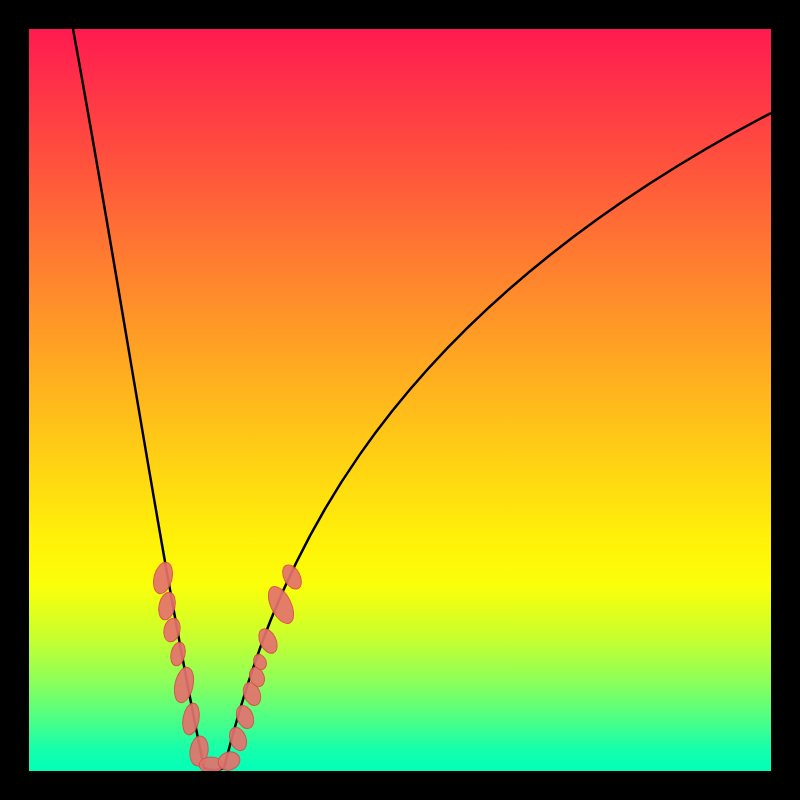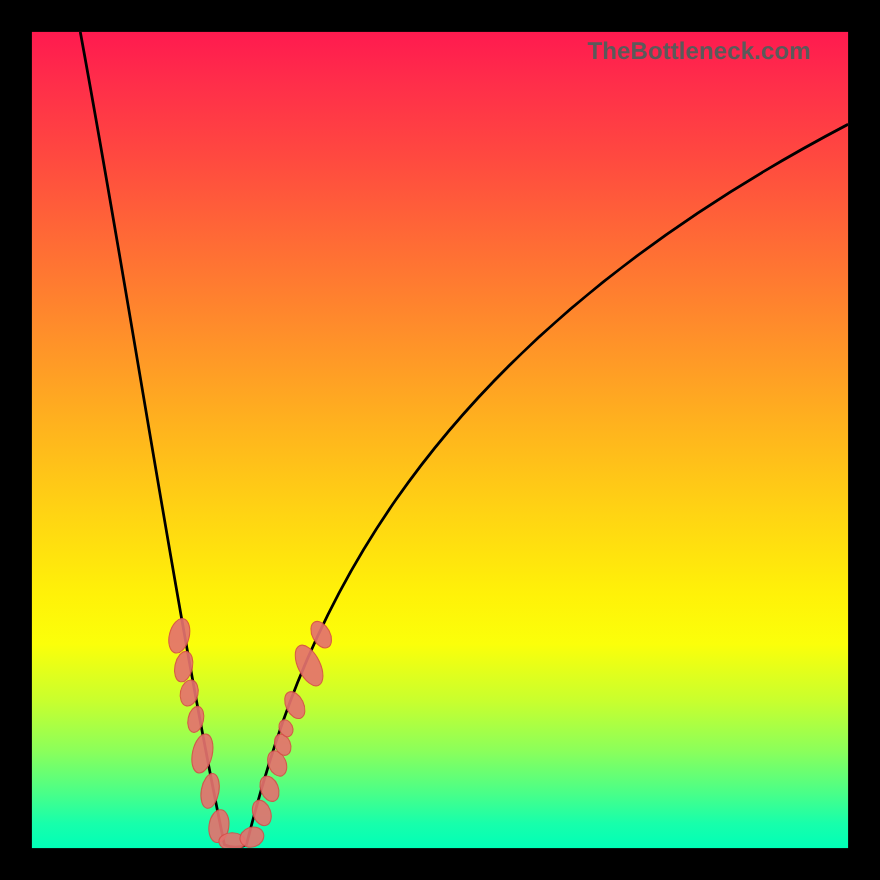--- a/index.html
+++ b/index.html
@@ -47,21 +47,20 @@
       top: 0;
       width: 742px;
       height: 742px;
     }
   </style>
 </head>
 <body>
 
 <div class="frame">
   <div class="plot">
-    <div class="attribution">TheBottleneck.com</div>
     <svg class="curve" viewBox="0 0 742 742" preserveAspectRatio="none">
       <path fill="none" stroke="#000" stroke-width="2.5" d="M 44 0 C 90 250, 130 520, 175 739 C 182 742, 188 742, 195 739 C 240 560, 330 300, 742 84"></path>
       <g id="marker-layer">
           <ellipse cx="134" cy="549" rx="9" ry="16" fill="#e4726e" stroke="#d64f4a" stroke-width="1" opacity="0.92" transform="rotate(14 134 549)"></ellipse>
           <ellipse cx="138" cy="577" rx="8" ry="14" fill="#e4726e" stroke="#d64f4a" stroke-width="1" opacity="0.92" transform="rotate(12 138 577)"></ellipse>
           <ellipse cx="143" cy="601" rx="8" ry="12" fill="#e4726e" stroke="#d64f4a" stroke-width="1" opacity="0.92" transform="rotate(12 143 601)"></ellipse>
           <ellipse cx="149" cy="625" rx="7" ry="12" fill="#e4726e" stroke="#d64f4a" stroke-width="1" opacity="0.92" transform="rotate(12 149 625)"></ellipse>
           <ellipse cx="155" cy="656" rx="9" ry="18" fill="#e4726e" stroke="#d64f4a" stroke-width="1" opacity="0.92" transform="rotate(12 155 656)"></ellipse>
           <ellipse cx="162" cy="690" rx="8" ry="16" fill="#e4726e" stroke="#d64f4a" stroke-width="1" opacity="0.92" transform="rotate(10 162 690)"></ellipse>
           <ellipse cx="170" cy="722" rx="9" ry="15" fill="#e4726e" stroke="#d64f4a" stroke-width="1" opacity="0.92" transform="rotate(8 170 722)"></ellipse>

